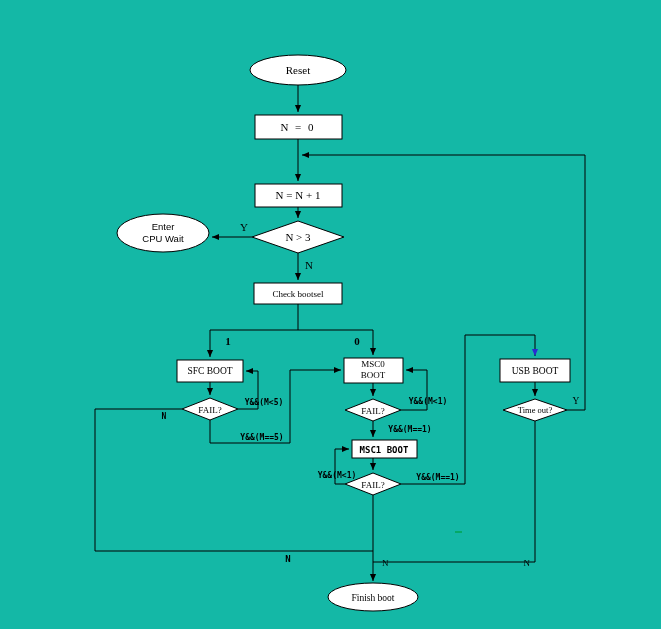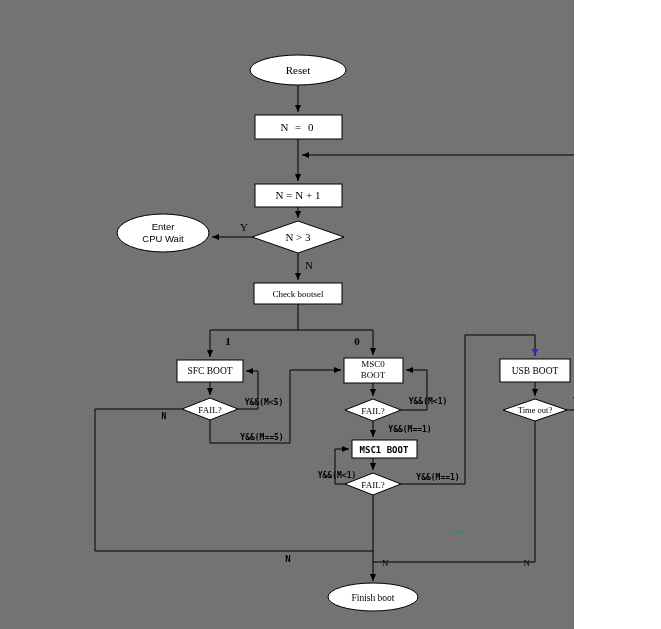--- a/index.html
+++ b/index.html
@@ -1,16 +1,16 @@
 <!DOCTYPE html>
 <html><head>
 <meta charset="utf-8">
 <style>
   html,body{margin:0;padding:0;background:#ffffff;}
-  .canvas{position:relative;width:574px;height:629px;background:#737373;overflow:hidden;}
+  .canvas{position:relative;width:661px;height:629px;background:#14b8a6;overflow:hidden;}
   svg{display:block;}
   .shape{fill:#ffffff;stroke:#000000;stroke-width:1;}
   .edge{fill:none;stroke:#000000;stroke-width:1;}
   .nlabel{fill:#000000;font-family:"Liberation Serif",serif;}
   .slabel{fill:#000000;font-family:"Liberation Sans",sans-serif;}
   .cond{fill:#000000;font-family:"DejaVu Sans Mono",monospace;font-weight:bold;font-size:8px;}
   .big{font-size:11px;}
   .mid{font-size:9.5px;}
   .sml{font-size:9px;}
   .xsml{font-size:8.5px;}

